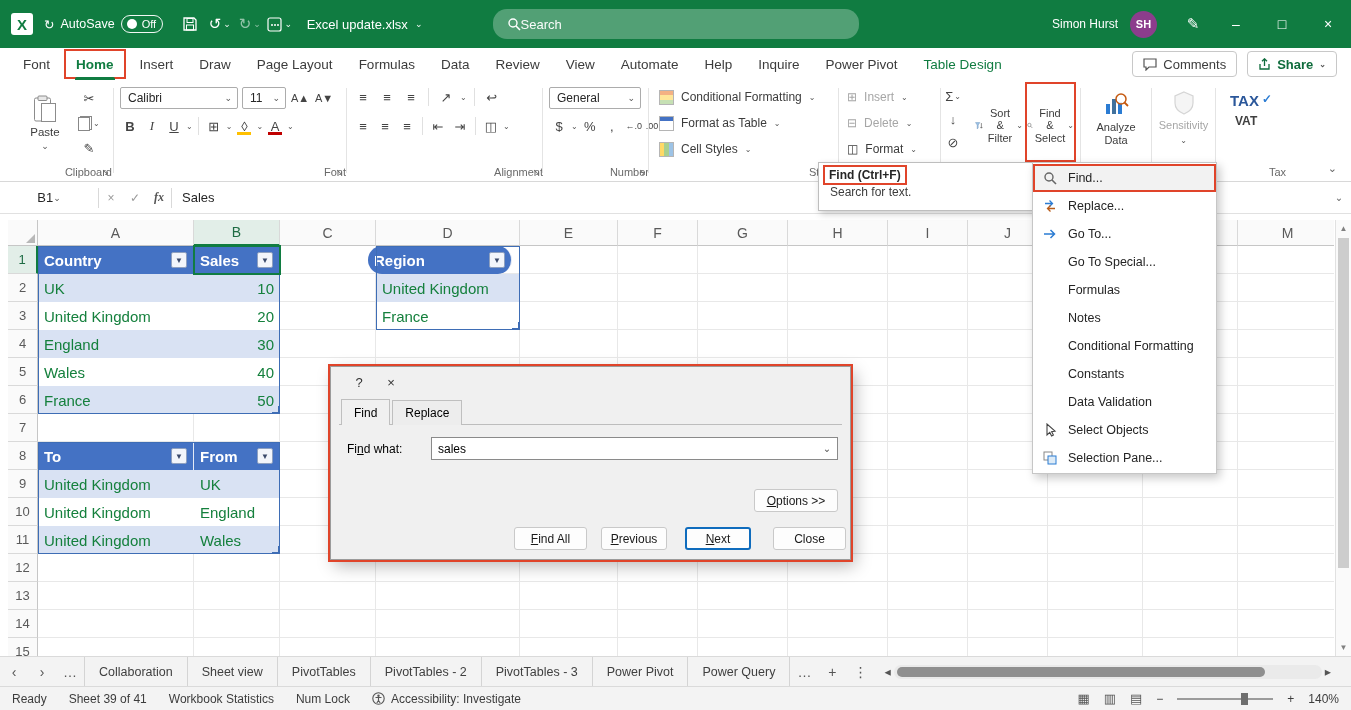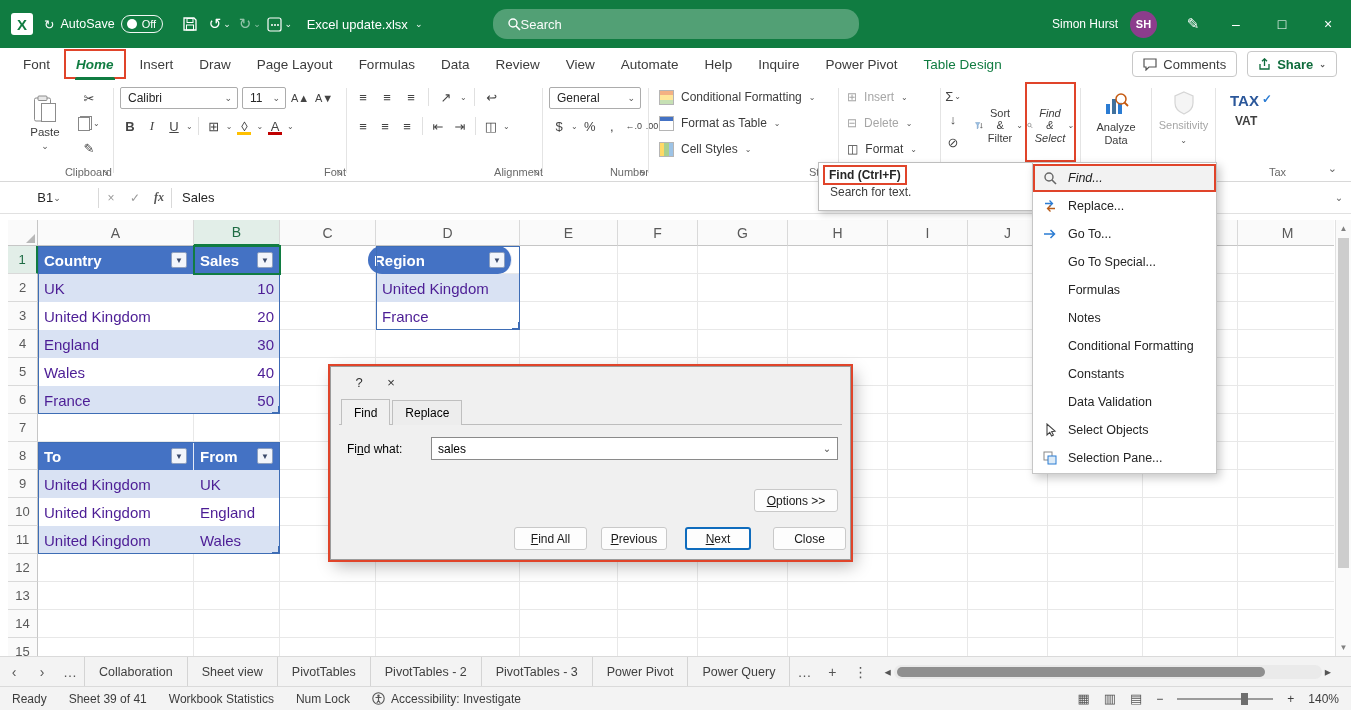--- a/index.html
+++ b/index.html
@@ -33,21 +33,21 @@
   #tabs {display:flex; align-items:center; height:100%; padding-left:10px;}
   .tab {padding:0 13px; height:100%; display:flex; align-items:center; font-size:13.5px; color:#3C3C3C; position:relative; white-space:nowrap;}
   .tab.active {color:var(--green,#107C41); font-weight:700;}
   .tab.active::after {content:""; position:absolute; left:12px; right:12px; bottom:0; height:3px; background:var(--green,#107C41); border-radius:2px 2px 0 0;}
   .tab.ctx {color:var(--green,#107C41);}
   .tab.annbox {outline-offset:-3px;}
   .tabrow-right {margin-left:auto; display:flex; align-items:center; gap:10px; padding-right:14px;}
   .pill {height:26px; border:1px solid #C8C8C8; border-radius:4px; display:flex; align-items:center; gap:6px; padding:0 10px; font-size:13px; color:#3C3C3C; background:#fff;}
   .pill.share {color:#0F6C3C; font-weight:700;}
 
-  .annbox {outline:2px solid var(--red,#E0442A);font-style:italic;}
+  .annbox {outline:2px solid var(--red,#E0442A);}
 
   
   #ribbon {position:absolute; left:0; top:80px; width:100%; height:102px; background:#fff; border-bottom:1px solid #D8D8D8; font-size:11.5px; color:#3C3C3C;}
   .rg {position:absolute; top:0; height:100%;}
   .rsep {position:absolute; top:8px; bottom:8px; width:1px; background:#E4E4E4;}
   .glabel {position:absolute; bottom:3px; left:0; right:0; text-align:right; font-size:11px; color:#696969;}
   .launcher {position:absolute; right:3px; bottom:4px; font-size:9px; color:#696969;}
   .paste-btn {position:absolute; left:13px; top:6px; width:48px; height:74px; display:flex; flex-direction:column; align-items:center; justify-content:center; gap:3px;}
   .clip-small {position:absolute; left:70px; top:8px; display:flex; flex-direction:column; gap:5px;}
   .sbtn {min-width:20px; height:20px; display:inline-flex; align-items:center; justify-content:center; font-size:13px; color:#444; gap:1px;}
@@ -94,21 +94,21 @@
   #corner {position:absolute; left:0; top:0; width:30px; height:26px; background:#FAFAFA; border-right:1px solid #C6C6C6; border-bottom:1px solid #C6C6C6;}
   .tri {position:absolute; right:2px; bottom:2px; width:0; height:0; border-left:9px solid transparent; border-bottom:9px solid #B8B8B8;}
   #col-headers {position:absolute; left:30px; top:0; height:26px; display:flex;}
   .colh {height:26px; flex:none; border-right:1px solid #D9D9D9; border-bottom:1px solid #C6C6C6; background:#FAFAFA; display:flex; align-items:center; justify-content:center; font-size:14px; color:#5A5A5A;}
   .colh-sel {background:#E2EEE8; border-bottom:2px solid var(--green,#107C41); color:#1E6B43;}
   #row-headers {position:absolute; left:0; top:26px; width:30px;}
   .rowh {height:28px; border-right:1px solid #C6C6C6; border-bottom:1px solid #D9D9D9; background:#FAFAFA; display:flex; align-items:center; justify-content:center; font-size:13px; color:#5A5A5A;}
   .rowh-sel {background:#E2EEE8; border-right:2px solid var(--green,#107C41); color:#1E6B43;}
   #cells {position:absolute; left:30px; top:26px; right:0; bottom:0; background-image:repeating-linear-gradient(to bottom, transparent 0 27px, #E8E8E8 27px 28px);}
   .vline {position:absolute; top:0; bottom:0; width:1px; background:#E8E8E8;}
-  .cell {position:absolute; height:28px; display:flex; align-items:center; padding:0 6px; font-size:15px; background:#fff; color:#4c1d95; white-space:nowrap; overflow:hidden;}
+  .cell {position:absolute; height:28px; display:flex; align-items:center; padding:0 6px; font-size:15px; background:#fff; color:#15803d; white-space:nowrap; overflow:hidden;}
   .cell.band {background:var(--band,#D9E2F3);}
   .cell.num {justify-content:flex-end;}
   .cell.hdr {background:var(--hdrblue,#4472C4); color:#fff; font-weight:700; border-right:1px solid rgba(255,255,255,.85);}
   .filter-btn {margin-left:auto; width:16px; height:16px; flex:none; background:#F2F5FB; border:1px solid #8EA0C0; border-radius:2px; color:#3B4A6B; font-size:8px; display:flex; align-items:center; justify-content:center;}
   .cell.sel {outline:2px solid var(--green,#107C41); outline-offset:-1px; z-index:3;}
   .tbl {position:absolute; border:1px solid #3E6DB5; pointer-events:none; z-index:2;}
   .tbl::after {content:""; position:absolute; right:-1px; bottom:-1px; width:6px; height:6px; border-right:2px solid #3E6DB5; border-bottom:2px solid #3E6DB5;}
 
   
   #vscroll {position:absolute; right:0; top:220px; width:16px; height:436px; background:#FAFAFA; border-left:1px solid #E1E1E1;}

